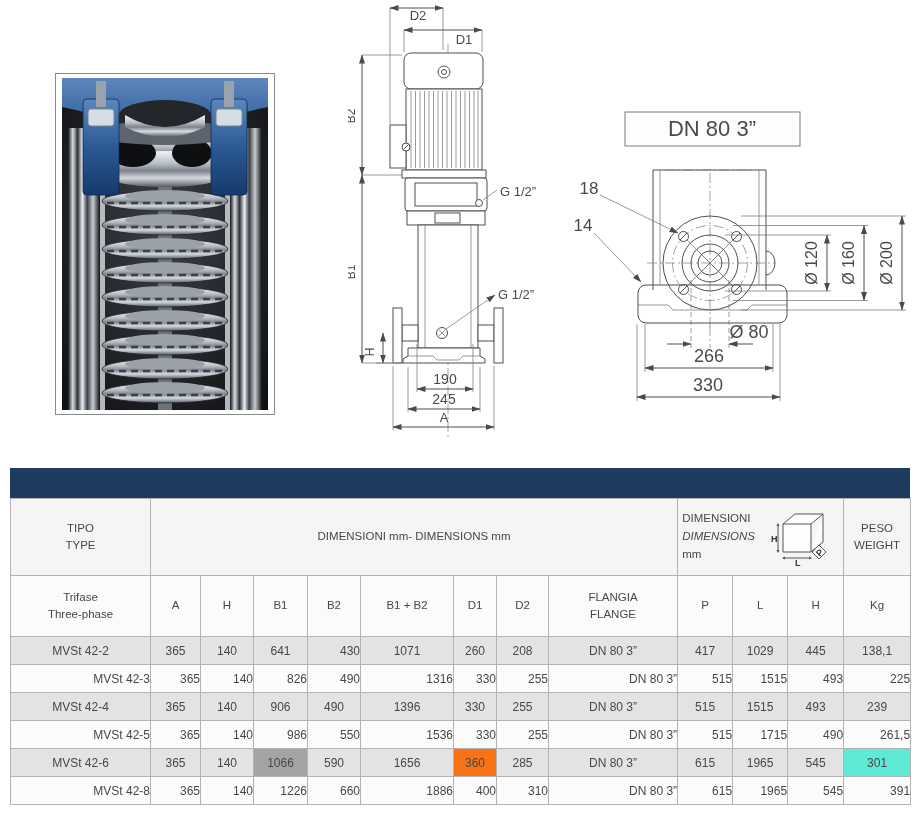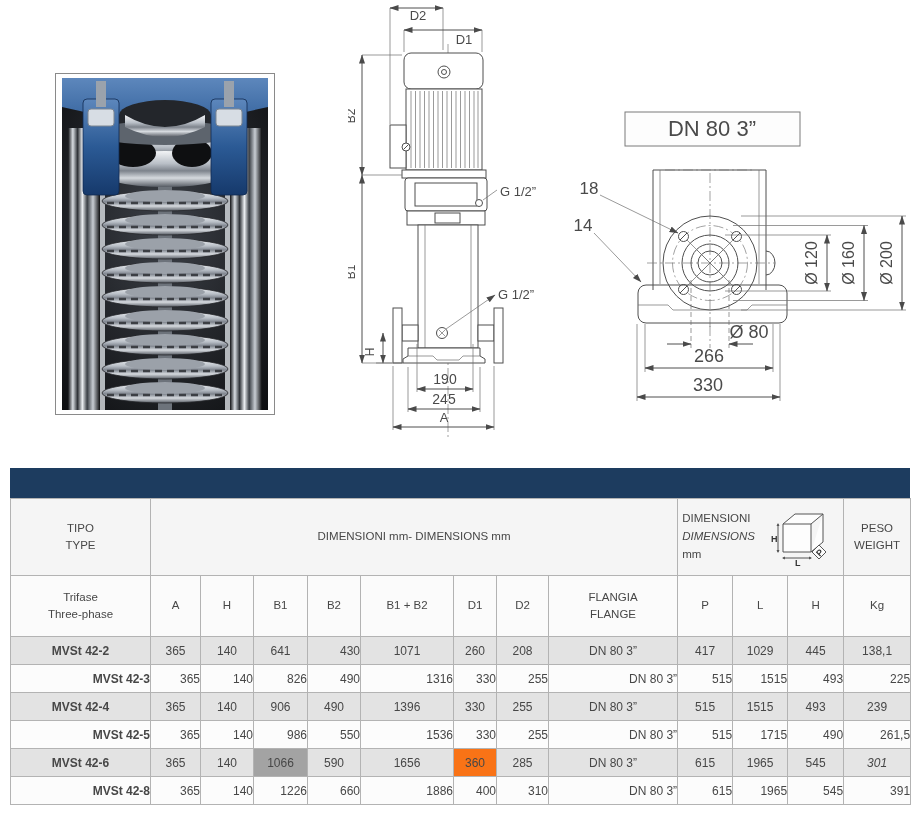--- a/index.html
+++ b/index.html
@@ -18,21 +18,21 @@
   .table-wrap{position:absolute;left:10px;top:468px;width:900px;}
   .band{height:30px;width:100%;}
   table{border-collapse:collapse;table-layout:fixed;width:900px;}
   td{border:1px solid #b3b3b3;text-align:center;vertical-align:middle;
      color:#474747;padding:0;overflow:hidden;}
   .group-row td{height:76px;font-size:11.5px;background:#f5f5f5;line-height:1.5;}
   .sub-row td{height:60px;font-size:11.5px;background:#fbfbfb;line-height:1.5;}
   .data-row td{height:27px;font-size:12px;}
   .data-row.odd td{background:#e3e3e3;}
   .data-row.even td{background:#fcfcfc;text-align:right;}
-  .data-row td:first-child{font-weight:bold;}
+  .data-row td:first-child{font-weight:normal;}
   .boxcell{display:flex;align-items:center;justify-content:center;gap:14px;}
   .boxtext{text-align:left;line-height:1.55;}
   .it{font-style:italic;text-align:right;}
   .cube text{font-size:9px;font-weight:bold;fill:#333;}
 </style>
 </head>
 <body>
 
 <svg class="abs" style="left:55px;top:73px;" width="220" height="342" viewBox="0 0 220 342">
   <defs>
@@ -402,21 +402,21 @@
           <td style="background: rgb(227, 227, 227);">140</td>
           <td style="background: #a3a3a3;">1066</td>
           <td style="background: rgb(227, 227, 227);">590</td>
           <td style="background: rgb(227, 227, 227); margin-left: 38px;">1656</td>
           <td style="background: #f97316;">360</td>
           <td style="background: rgb(227, 227, 227);">285</td>
           <td style="background: rgb(227, 227, 227);">DN 80 3”</td>
           <td style="background: rgb(227, 227, 227);">615</td>
           <td style="background: rgb(227, 227, 227);">1965</td>
           <td style="background: rgb(227, 227, 227);">545</td>
-          <td style="background: #e5e5e5; font-style: italic;">301</td>
+          <td style="background: #5eead4;">301</td>
         </tr>
         <tr class="data-row even">
           <td>MVSt 42-8</td>
           <td>365</td>
           <td>140</td>
           <td>1226</td>
           <td>660</td>
           <td>1886</td>
           <td>400</td>
           <td>310</td>

